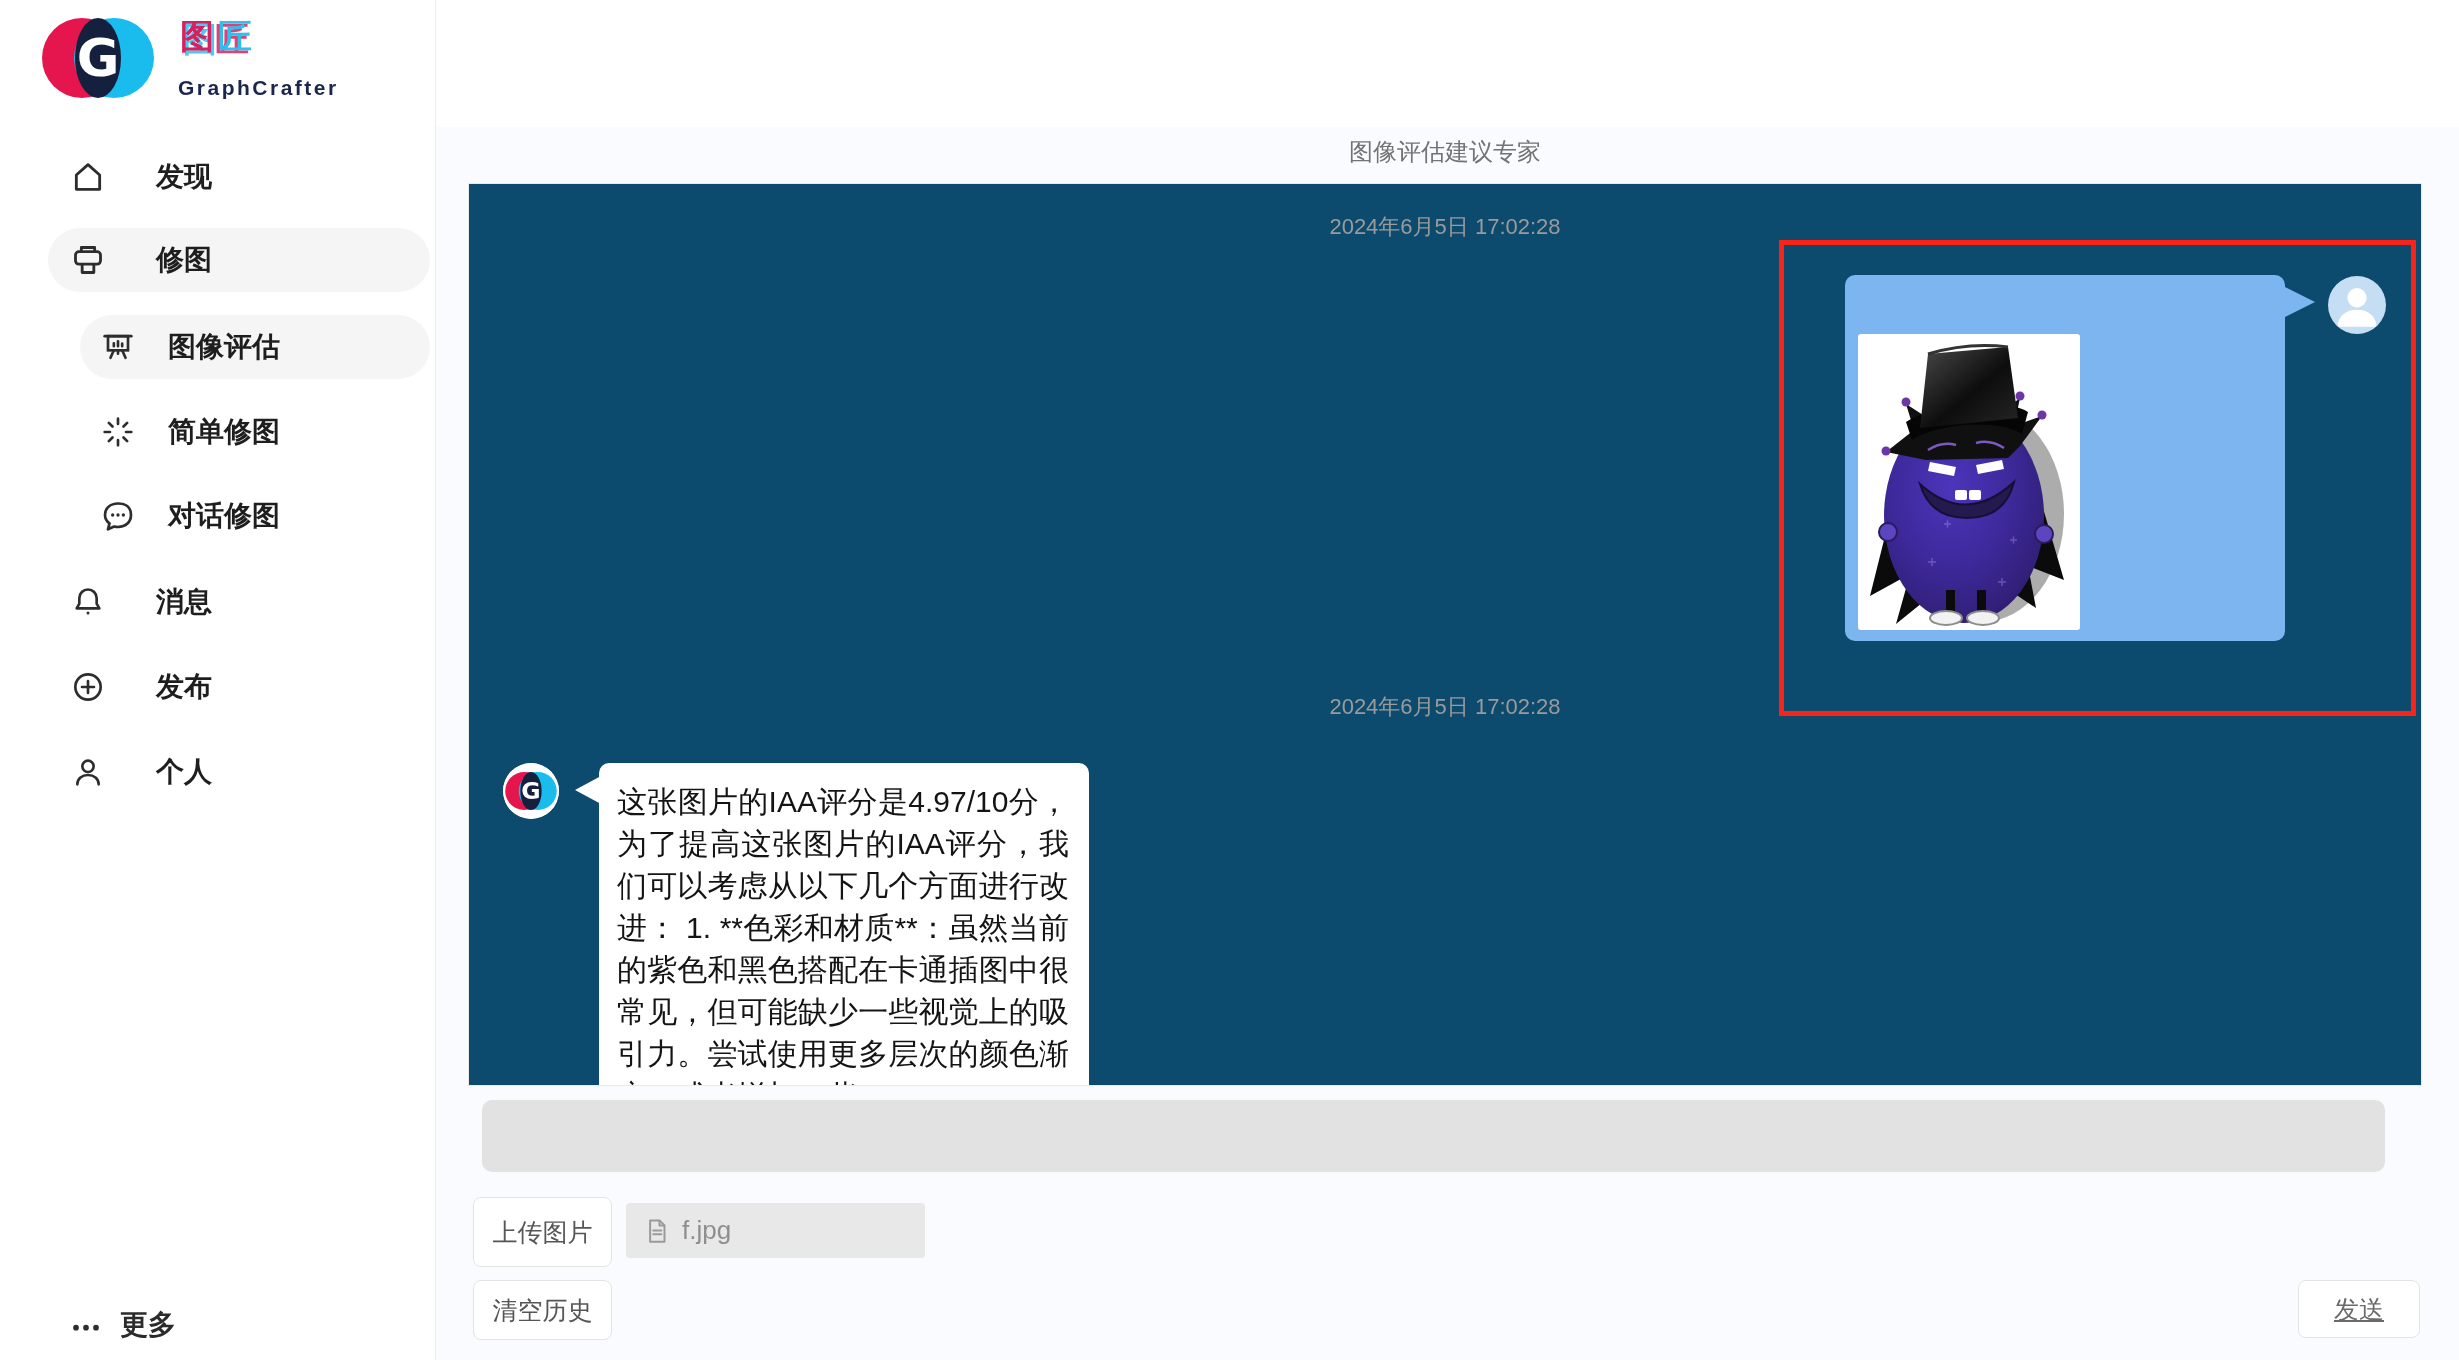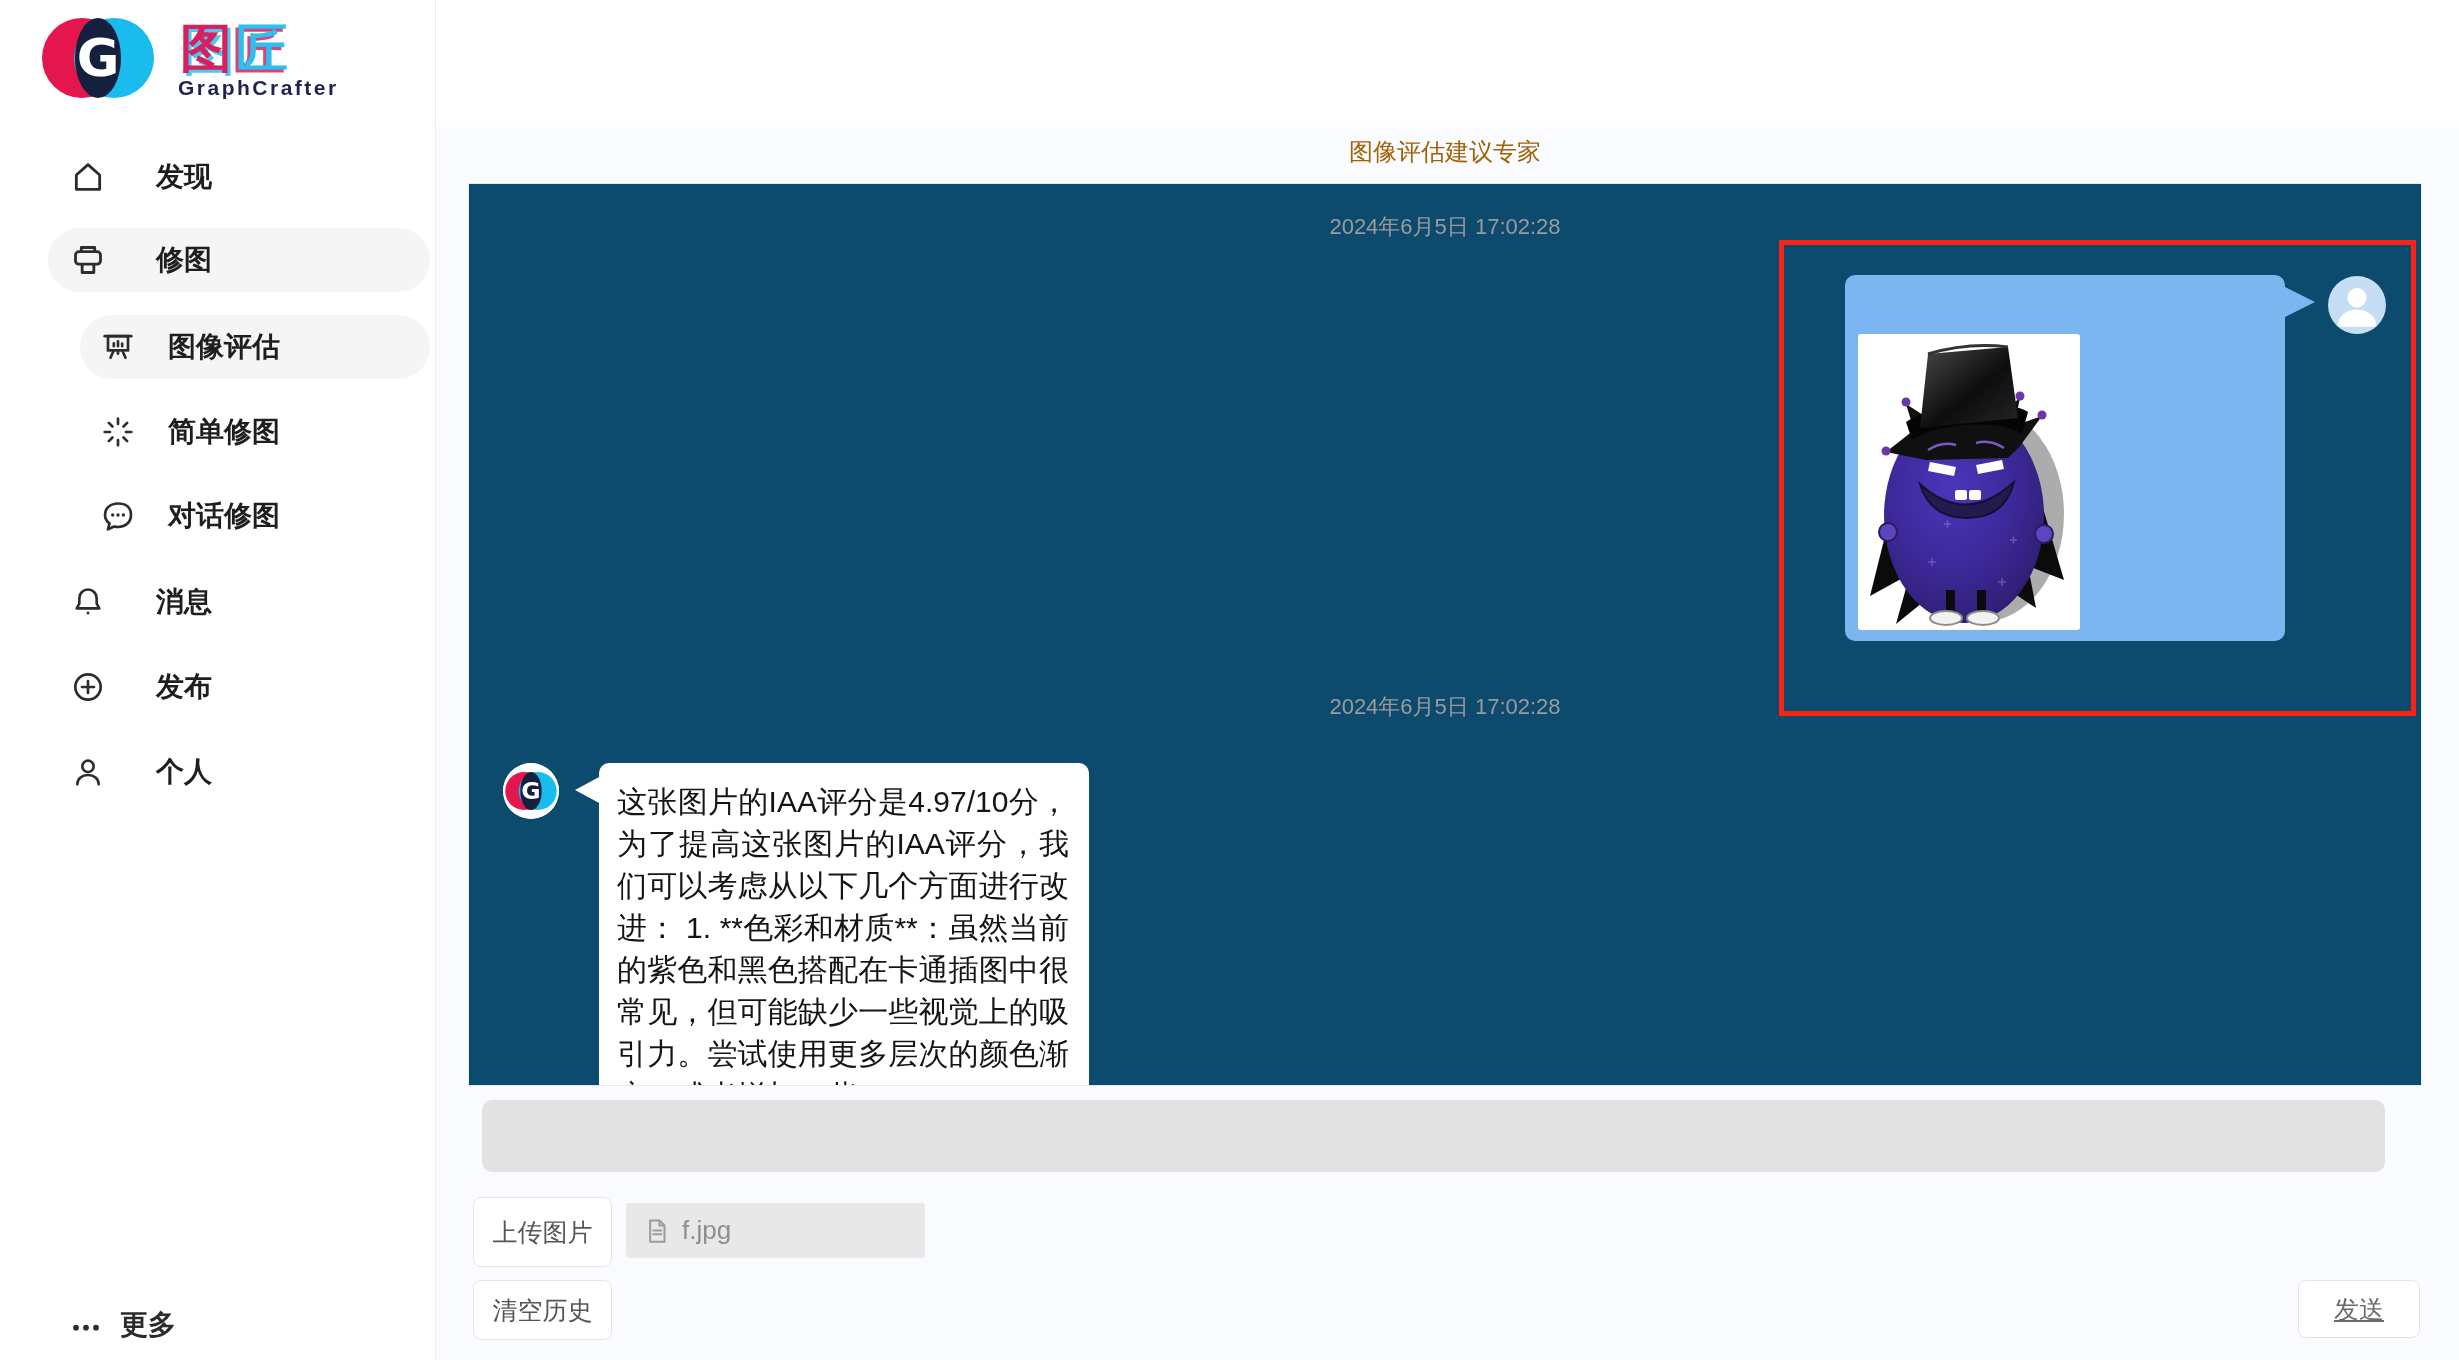--- a/index.html
+++ b/index.html
@@ -1,21 +1,21 @@
 <!DOCTYPE html>
 <html><head>
 <meta charset="utf-8">
 <style>
   html,body{margin:0;padding:0;background:#ffffff;}
   #screen{position:relative;width:2459px;height:1360px;overflow:hidden;
     font-family:"Liberation Sans","DejaVu Sans",sans-serif;background:#ffffff;}
   .abs{position:absolute;}
 
   
-  .brand-cn{left:180px;top:14px;font-size:52px;font-weight:800;letter-spacing:4px;}
+  .brand-cn{left:180px;top:14px;font-size:34px;font-weight:800;letter-spacing:4px;}
   .brand-cn .c1{color:#d6205f;text-shadow:3px 3px 0 rgba(43,192,238,.85);}
   .brand-cn .c2{color:#2bc0ee;text-shadow:-3px 3px 0 rgba(214,32,95,.85);}
   .brand-en{left:178px;top:76px;font-size:21px;font-weight:700;letter-spacing:2.5px;color:#1b2550;}
 
   .search-pill{left:853px;top:22px;width:764px;height:57px;background:#f6f6f7;border-radius:29px;}
   .search-input{position:absolute;left:26px;top:0;width:620px;height:57px;border:0;outline:0;background:transparent;
     font-size:25px;color:#444;font-family:inherit;}
   .search-input::placeholder{color:#8e8e8e;}
   .clear-x{position:absolute;right:62px;top:14px;width:28px;height:28px;cursor:pointer;}
   .mag{position:absolute;right:6px;top:11px;width:36px;height:36px;cursor:pointer;}
@@ -25,21 +25,21 @@
   .side-divider{left:435px;top:0;width:1px;height:1360px;background:#ecedef;}
   .pill{position:absolute;background:#f5f5f6;border-radius:32px;}
   .pill.p1{left:48px;top:228px;width:382px;height:64px;}
   .pill.p2{left:80px;top:315px;width:350px;height:64px;}
   .side-item{position:absolute;height:44px;display:flex;align-items:center;cursor:pointer;}
   .side-item .ic{width:40px;height:40px;flex:0 0 40px;}
   .side-item .lbl{font-size:28px;font-weight:700;color:#1e1e1e;margin-left:48px;white-space:nowrap;}
   .side-item.sub .lbl{margin-left:30px;}
 
   
-  .chat-title{left:468px;top:136px;width:1954px;text-align:center;font-size:24px;color:#a16207;}
+  .chat-title{left:468px;top:136px;width:1954px;text-align:center;font-size:24px;color:#737373;}
   .chat-panel{left:468px;top:183px;width:1954px;height:903px;background:#0c4a6e;
     border:1px solid #e8e9eb;box-sizing:border-box;overflow:hidden;}
   .ts{position:absolute;left:0;width:100%;text-align:center;font-size:22px;color:#9b9b9b;}
   .ts.t1{top:28px;}
   .ts.t2{top:508px;}
 
   .hl-box{position:absolute;left:1310px;top:56px;width:637px;height:476px;
     border:5px solid #f92318;box-sizing:border-box;}
 
   .user-avatar{position:absolute;left:1859px;top:92px;width:58px;height:58px;border-radius:50%;

